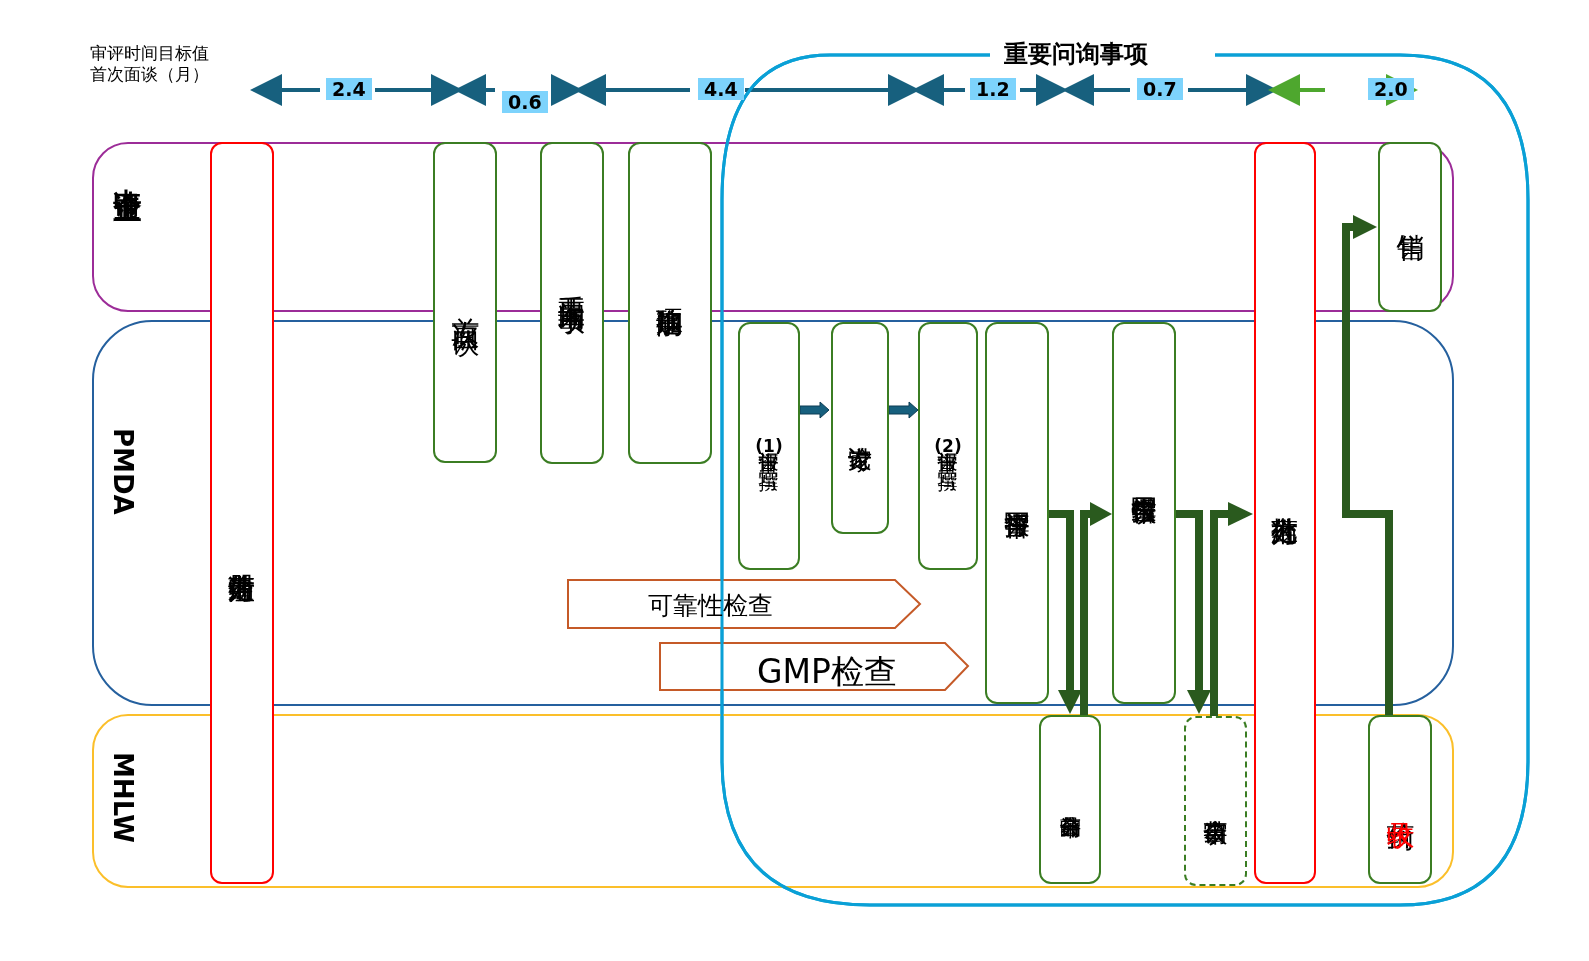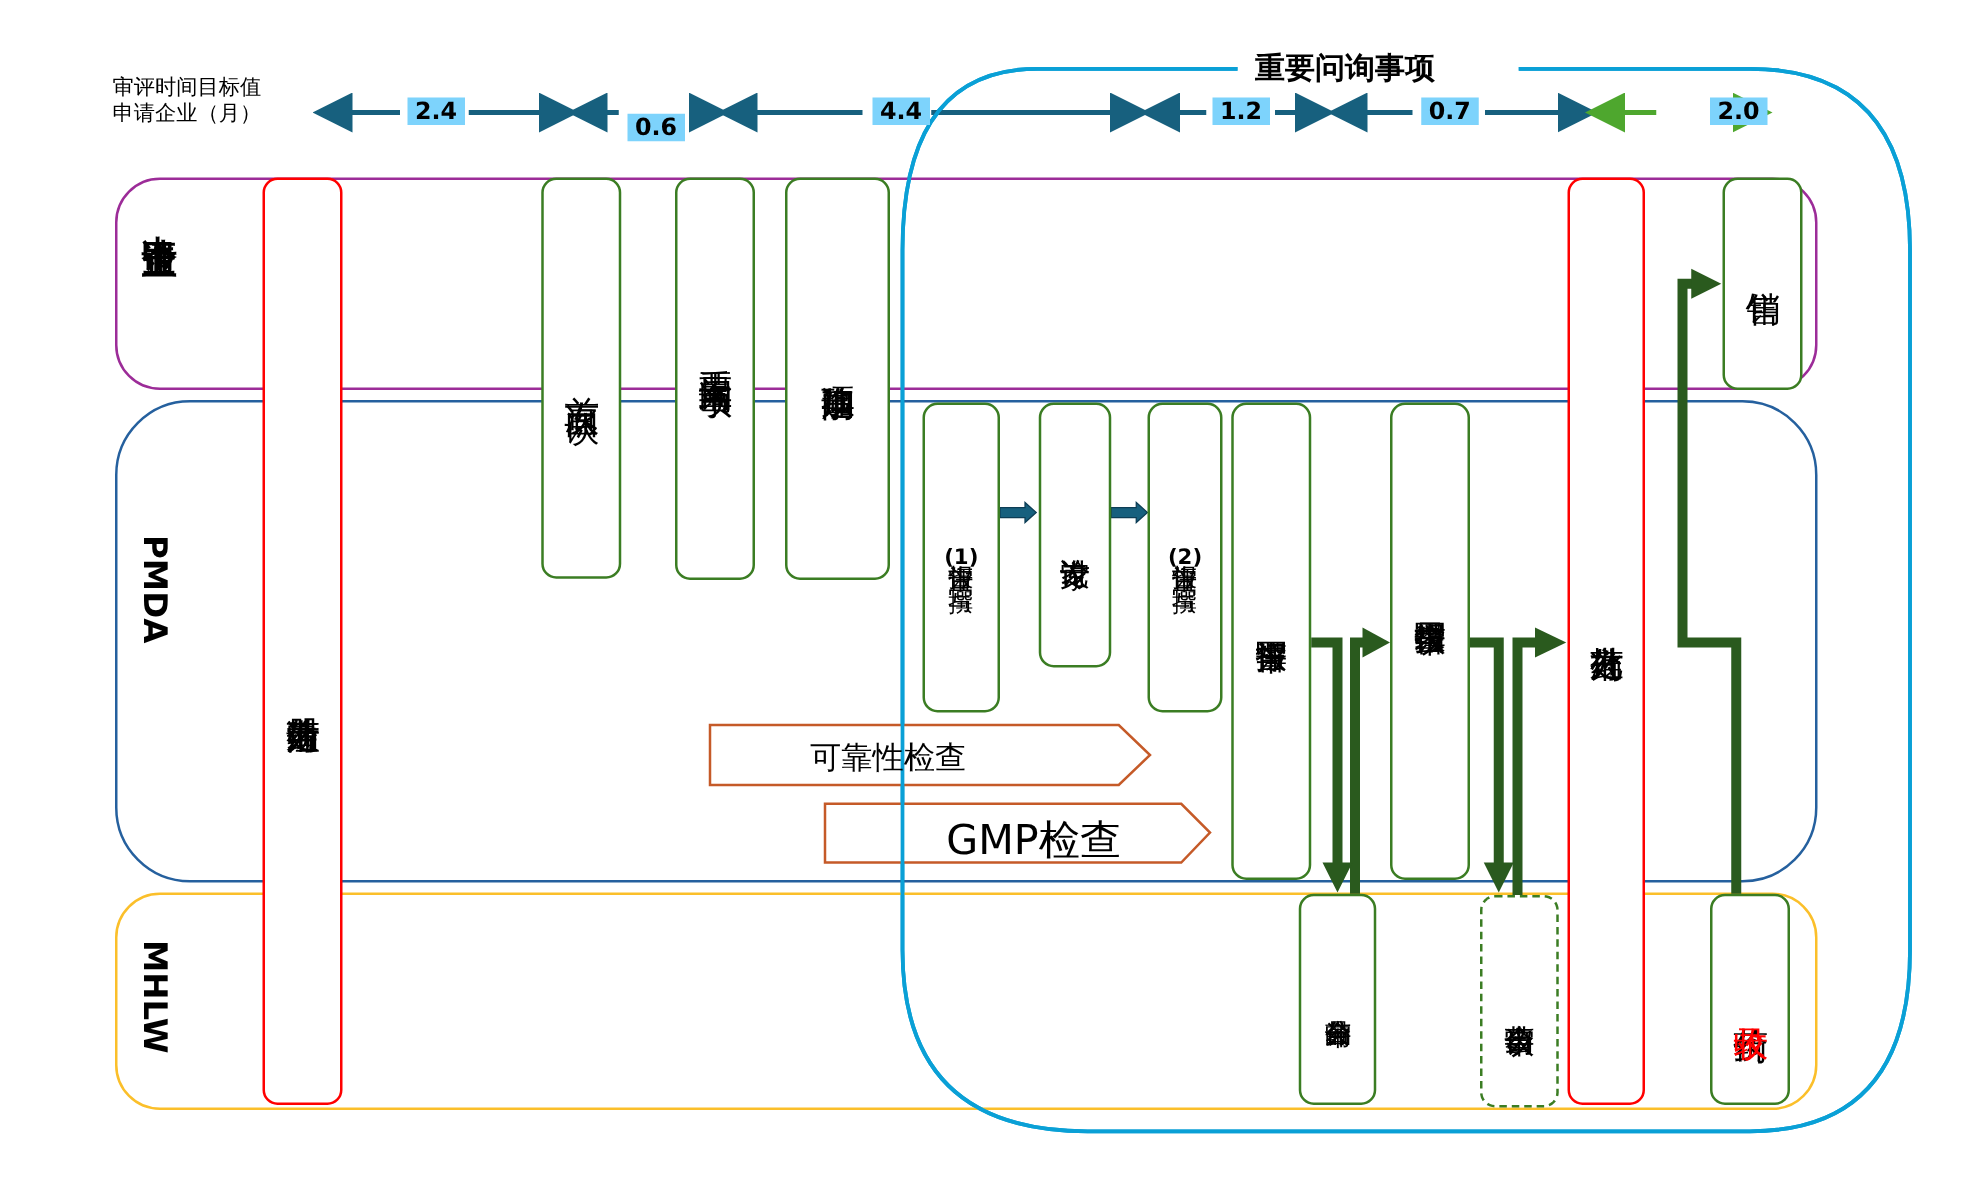--- a/index.html
+++ b/index.html
@@ -14,23 +14,23 @@
          display: flex; align-items: center; justify-content: center; }
   .box span { writing-mode: vertical-rl; text-orientation: upright; line-height: 1; }
   .red { border-color: #ff0000; }
   .dashed { border-style: dashed; }
   .tl-label { position: absolute; font-weight: bold; font-size: 19px; background: #7dd3fc; padding: 0 6px; }
   svg { position: absolute; left: 0; top: 0; }
 </style>
 </head>
 <body>
 
-<div class="abs" style="left:90px; top:60px; font-size:17px; line-height:21px;">
+<div class="abs" style="left:90px; top:43px; font-size:17px; line-height:21px;">
   <div>审评时间目标值</div>
-  <div>申请企业（月）</div>
+  <div>首次面谈（月）</div>
 </div>
 
 <svg width="1589" height="961">
   <defs>
     <marker id="ah-blue" markerWidth="8" markerHeight="8" refX="6" refY="4" orient="auto-start-reverse">
       <path d="M0,0 L8,4 L0,8 z" fill="#17607e"></path>
     </marker>
     <marker id="ah-green" markerWidth="8" markerHeight="8" refX="6" refY="4" orient="auto-start-reverse">
       <path d="M0,0 L8,4 L0,8 z" fill="#4ea72e"></path>
     </marker>

